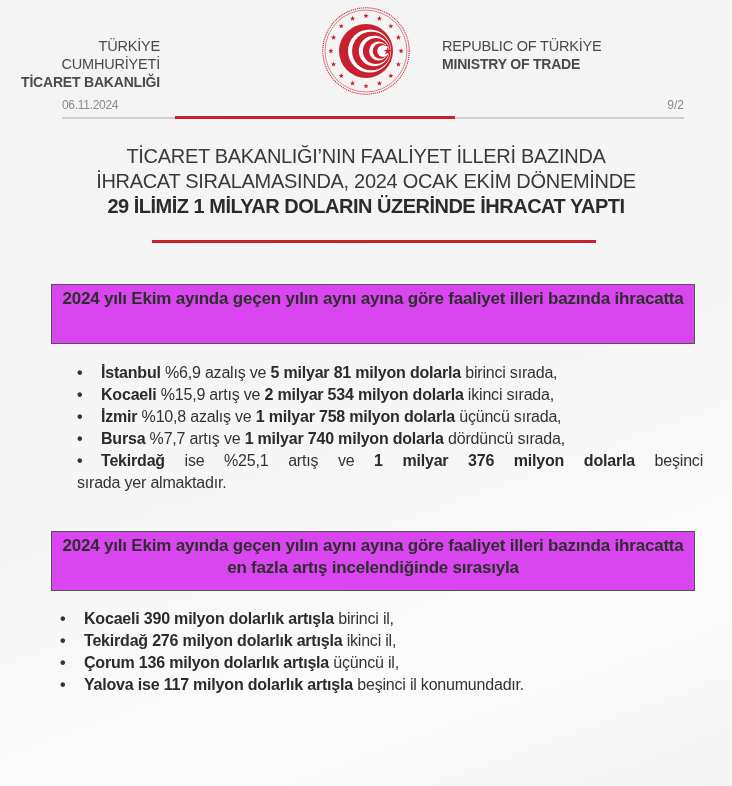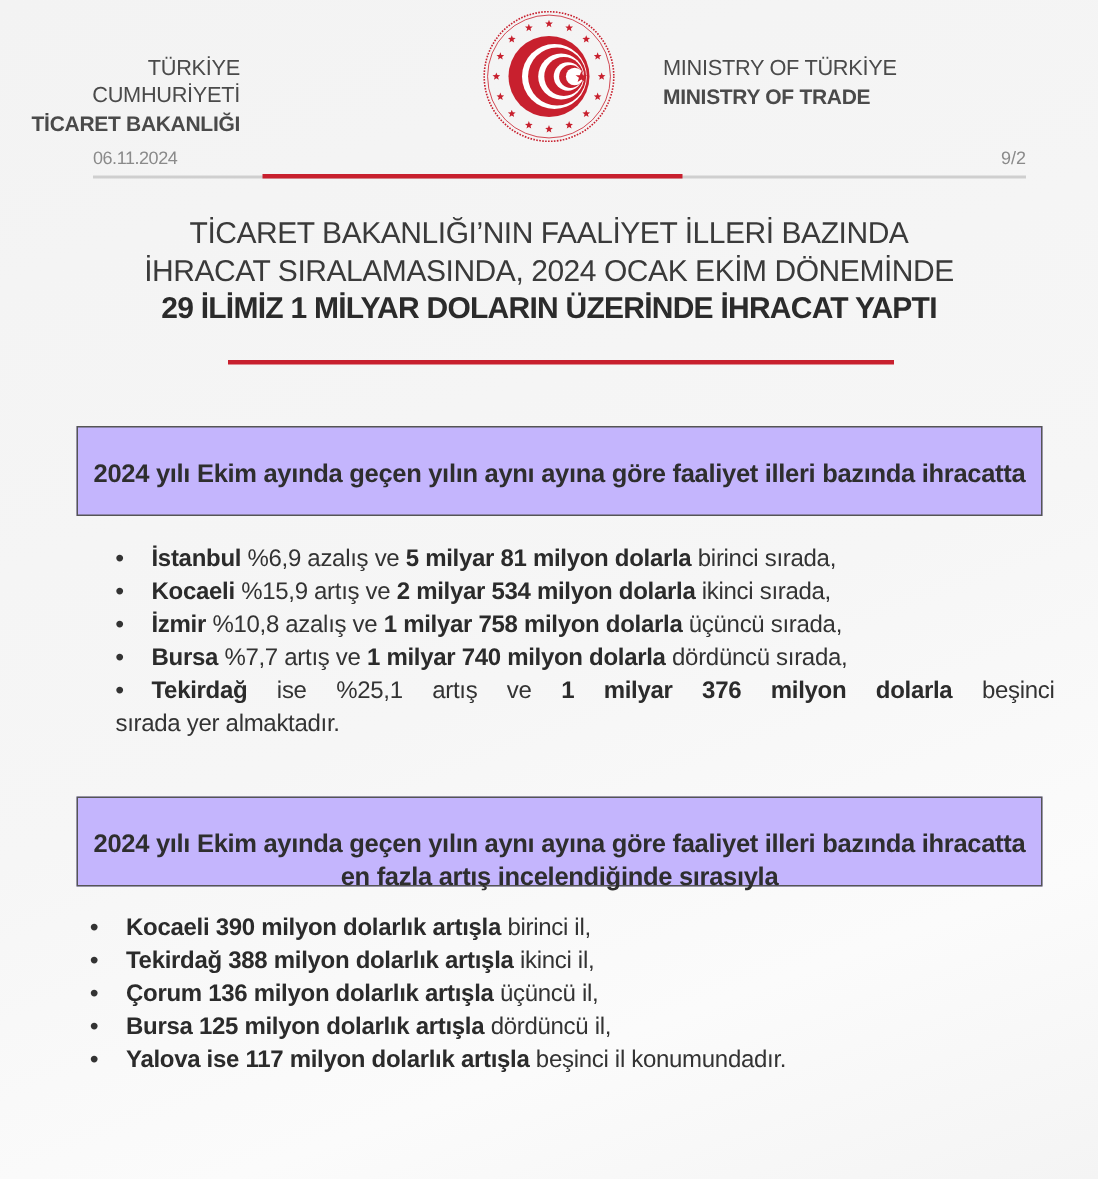--- a/index.html
+++ b/index.html
@@ -22,23 +22,23 @@
     .meta-line { position: absolute; left: 62px; top: 117px; width: 622px; height: 2px; background: #cfcfcf; }
     .meta-line-red { position: absolute; left: 175px; top: 116px; width: 280px; height: 3px; background: #c8202e; }
 
     .title { position: absolute; left: 40px; top: 144px; width: 652px; text-align: center; color: #3a3a3a; }
     .title-l { font-size: 20px; line-height: 25px; letter-spacing: -0.3px; font-weight: normal; }
     .title-b { font-size: 20px; line-height: 25px; letter-spacing: -0.5px; font-weight: bold; color: #2b2b2b; }
     .title-rule { position: absolute; left: 152px; top: 240px; width: 444px; height: 3px; background: #c8202e; }
 
     .box {
       position: absolute; left: 51px; width: 644px;
-      border: 1.5px solid #555; background: #c4b5fd;
+      border: 1.5px solid #555; background: #d946ef;
       text-align: center; font-weight: bold; font-size: 17px; line-height: 22px;
-      color: #2e2e2e; letter-spacing: -0.2px; box-sizing: border-box; padding: 20px 10px;
+      color: #2e2e2e; letter-spacing: -0.2px; box-sizing: border-box; padding: 3px 10px;
     }
     .box1 { top: 284px; height: 60px; }
     .box2 { top: 531px; height: 60px; }
 
     .list { position: absolute; left: 60px; width: 626px; font-size: 16px; line-height: 22px; color: #333; letter-spacing: -0.2px; }
     .list1 { top: 362px; margin-left: 17px; }
     .list2 { top: 608px; }
     .item { white-space: nowrap; }
     .item .dot { display: inline-block; width: 24px; font-weight: bold; }
     .item b { color: #2b2b2b; }
@@ -80,21 +80,21 @@
     <circle cx="56" cy="50" r="21.5" fill="#c8202e"></circle>
     <circle cx="59" cy="50" r="17" fill="#fff"></circle>
     <circle cx="61" cy="50" r="14.5" fill="#c8202e"></circle>
     <circle cx="64" cy="50" r="10.5" fill="#fff"></circle>
     <circle cx="66" cy="50" r="8.5" fill="#c8202e"></circle>
     <circle cx="69" cy="50" r="6.5" fill="#fff"></circle>
     <polygon points="74,46 75.2,49 78.3,49 75.8,50.9 76.8,54 74,52.2 71.2,54 72.2,50.9 69.7,49 72.8,49" fill="#c8202e"></polygon>
   </svg>
 
   <div class="hdr-right">
-    <div class="hdr-line1">MINISTRY OF TÜRKİYE</div>
+    <div class="hdr-line1">REPUBLIC OF TÜRKİYE</div>
     <div class="hdr-line2">MINISTRY OF TRADE</div>
   </div>
 </div>
 
 <div class="meta-date">06.11.2024</div>
 <div class="meta-page">9/2</div>
 <div class="meta-line"></div>
 <div class="meta-line-red"></div>
 
 <div class="title">
@@ -125,24 +125,21 @@
   </div>
 </div>
 
 <div class="box box2">2024 yılı Ekim ayında geçen yılın aynı ayına göre faaliyet illeri bazında ihracatta en fazla artış incelendiğinde sırasıyla</div>
 
 <div class="list list2">
   <div class="item">
     <span class="dot">•</span><b>Kocaeli 390 milyon dolarlık artışla</b><span> birinci il,</span>
   </div>
   <div class="item">
-    <span class="dot">•</span><b>Tekirdağ 388 milyon dolarlık artışla</b><span> ikinci il,</span>
+    <span class="dot">•</span><b>Tekirdağ 276 milyon dolarlık artışla</b><span> ikinci il,</span>
   </div>
   <div class="item">
     <span class="dot">•</span><b>Çorum 136 milyon dolarlık artışla</b><span> üçüncü il,</span>
-  </div>
-  <div class="item">
-    <span class="dot">•</span><b>Bursa 125 milyon dolarlık artışla</b><span> dördüncü il,</span>
   </div>
   <div class="item">
     <span class="dot">•</span><b>Yalova ise 117 milyon dolarlık artışla</b><span> beşinci il konumundadır.</span>
   </div>
 </div>
 
 </body></html>

